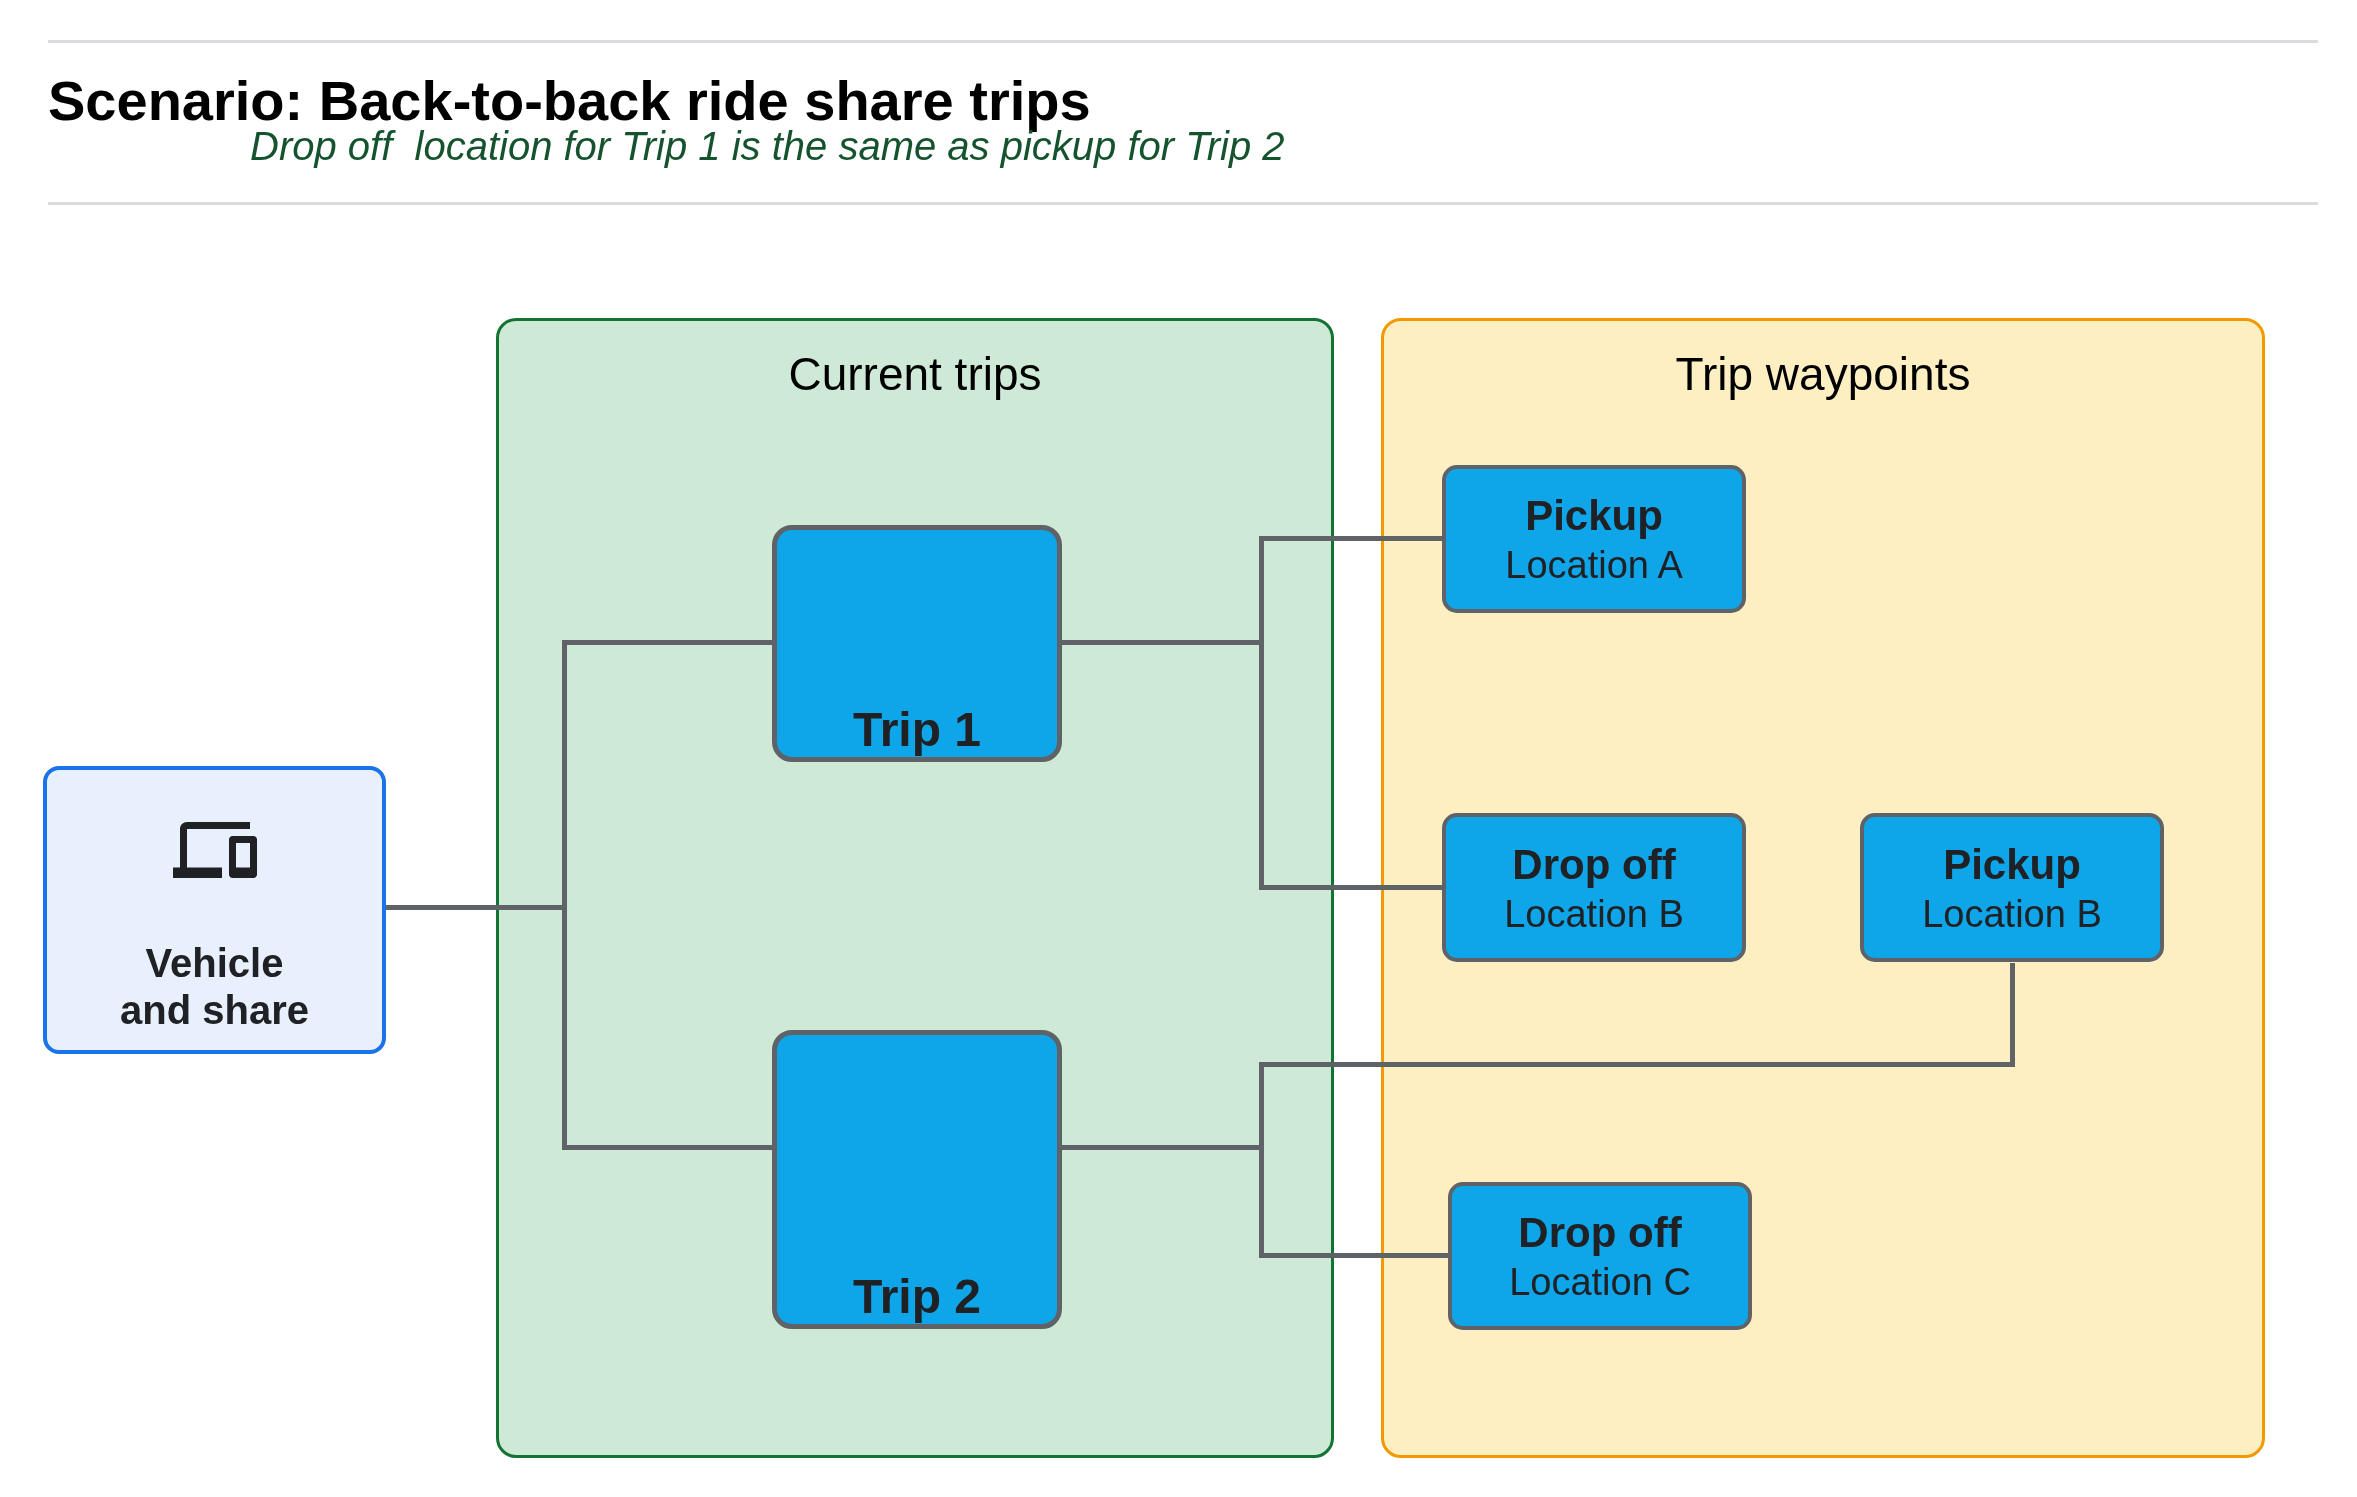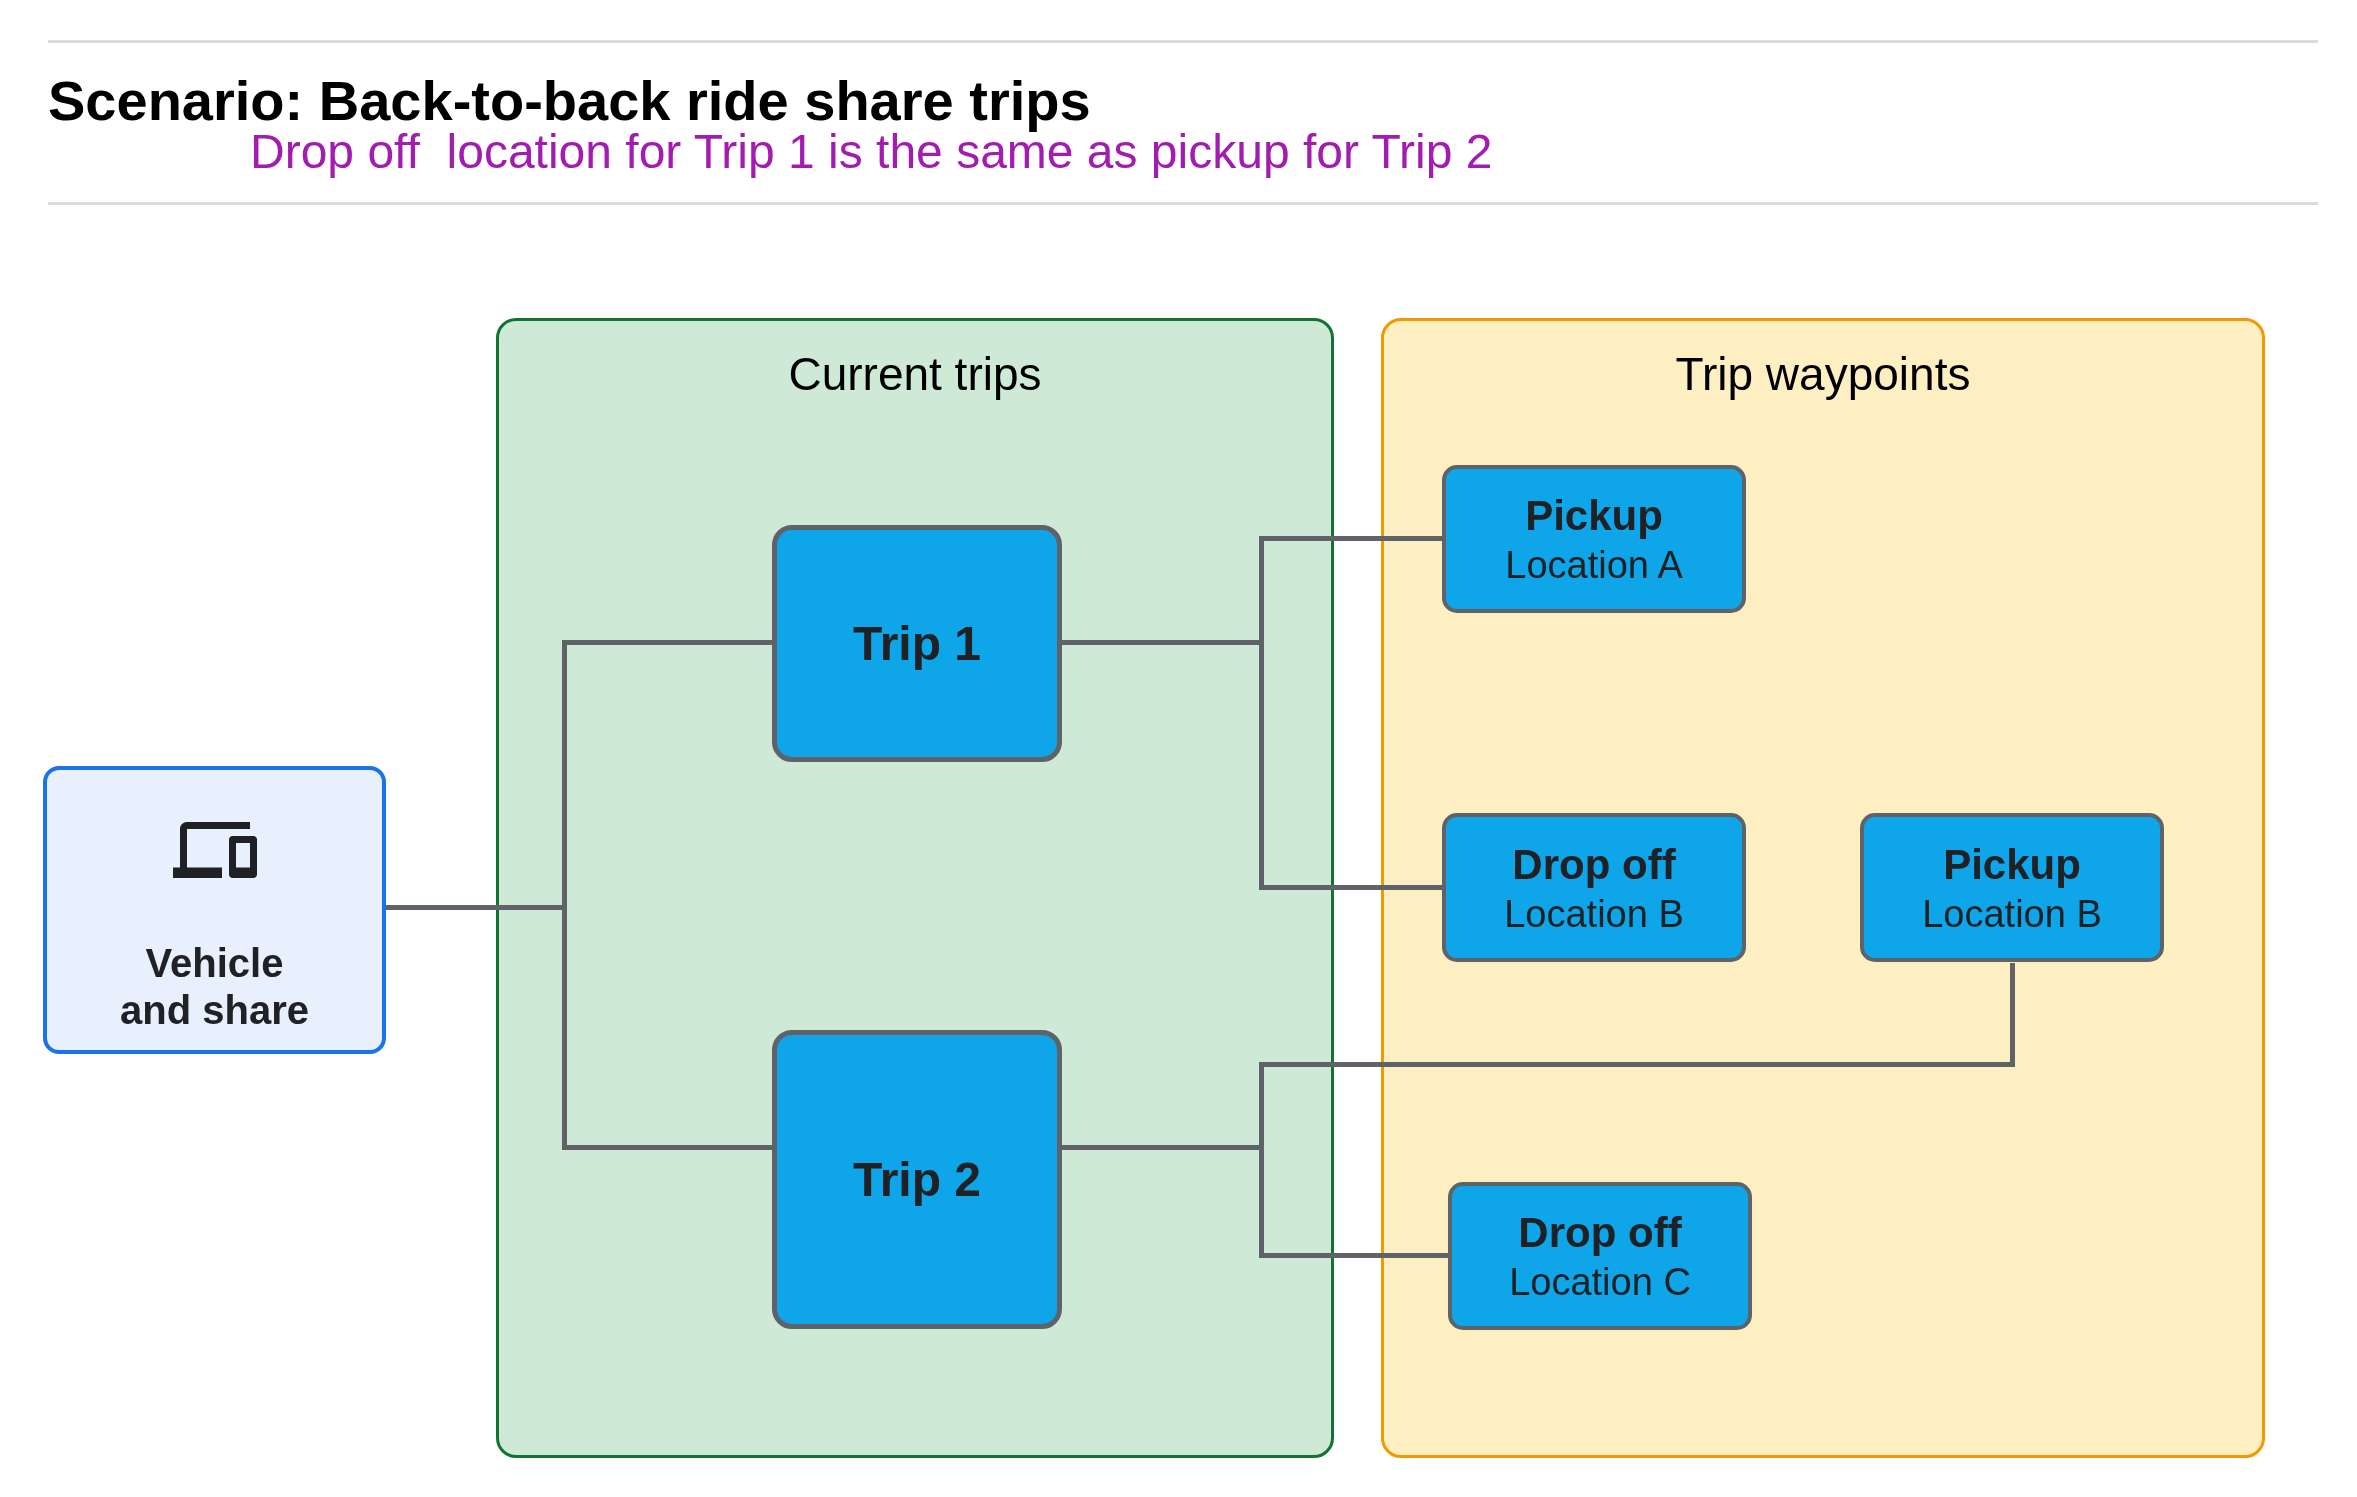--- a/index.html
+++ b/index.html
@@ -2,36 +2,36 @@
 <html style="--blue-border: #1a73e8; --blue-fill: #e8f0fe; --green-border: #137333; --green-fill: #ceead6; --orange-border: #f29900; --orange-fill: #feefc3; --line-gray: #5f6368; --node-border: #5f6368; --divider: #dadce0; --ink: #202124;"><head>
 <meta charset="utf-8">
 <style>
   html,body{margin:0;padding:0;background:#ffffff;}
   body{font-family:"Liberation Sans","DejaVu Sans",sans-serif;}
   .canvas{position:relative;width:2357px;height:1497px;background:#fff;overflow:hidden;}
 
   .hr{position:absolute;background:var(--divider,#dadce0);height:3px;}
 
   .page-title{position:absolute;font-size:56px;font-weight:700;color:#000;white-space:pre;}
-  .page-subtitle{position:absolute;font-size:48px;font-weight:400;color:#a21caf;white-space:pre;}
+  .page-subtitle{position:absolute;font-size:40px;font-weight:400;color:#14532d;white-space:pre;font-style:italic;}
 
   .panel{position:absolute;border-radius:20px;box-sizing:border-box;}
   .panel.green{background:var(--green-fill,#ceead6);border:3px solid var(--green-border,#137333);}
   .panel.orange{background:var(--orange-fill,#feefc3);border:3px solid var(--orange-border,#f29900);}
   .panel-title{margin-top:26px;text-align:center;font-size:46px;font-weight:400;color:#000;}
 
   .line{position:absolute;background:var(--line-gray,#5f6368);}
   .line.h{height:5px;}
   .line.v{width:5px;}
 
   .node{position:absolute;box-sizing:border-box;background:#0ea5e9;
         border:5px solid var(--node-border,#5f6368);border-radius:20px;
         display:flex;flex-direction:column;align-items:center;justify-content:center;
         color:var(--ink,#202124);}
-  .node.trip{font-size:48px;font-weight:700;}
+  .node.trip{font-size:48px;font-weight:700;justify-content:flex-end;}
   .node.waypoint{border-width:4px;border-radius:15px;}
   .wp-title{font-size:42px;font-weight:700;line-height:52px;}
   .wp-sub{font-size:38px;font-weight:400;line-height:46px;}
 
   .node.vehicle{background:var(--blue-fill,#e8f0fe);border:4px solid var(--blue-border,#1a73e8);
         border-radius:16px;justify-content:flex-start;padding-top:38px;}
   .devices-svg{width:84px;height:84px;fill:var(--ink,#202124);}
   .vehicle-label{margin-top:48px;text-align:center;font-size:40px;font-weight:700;line-height:47px;}
 </style>
 </head>

